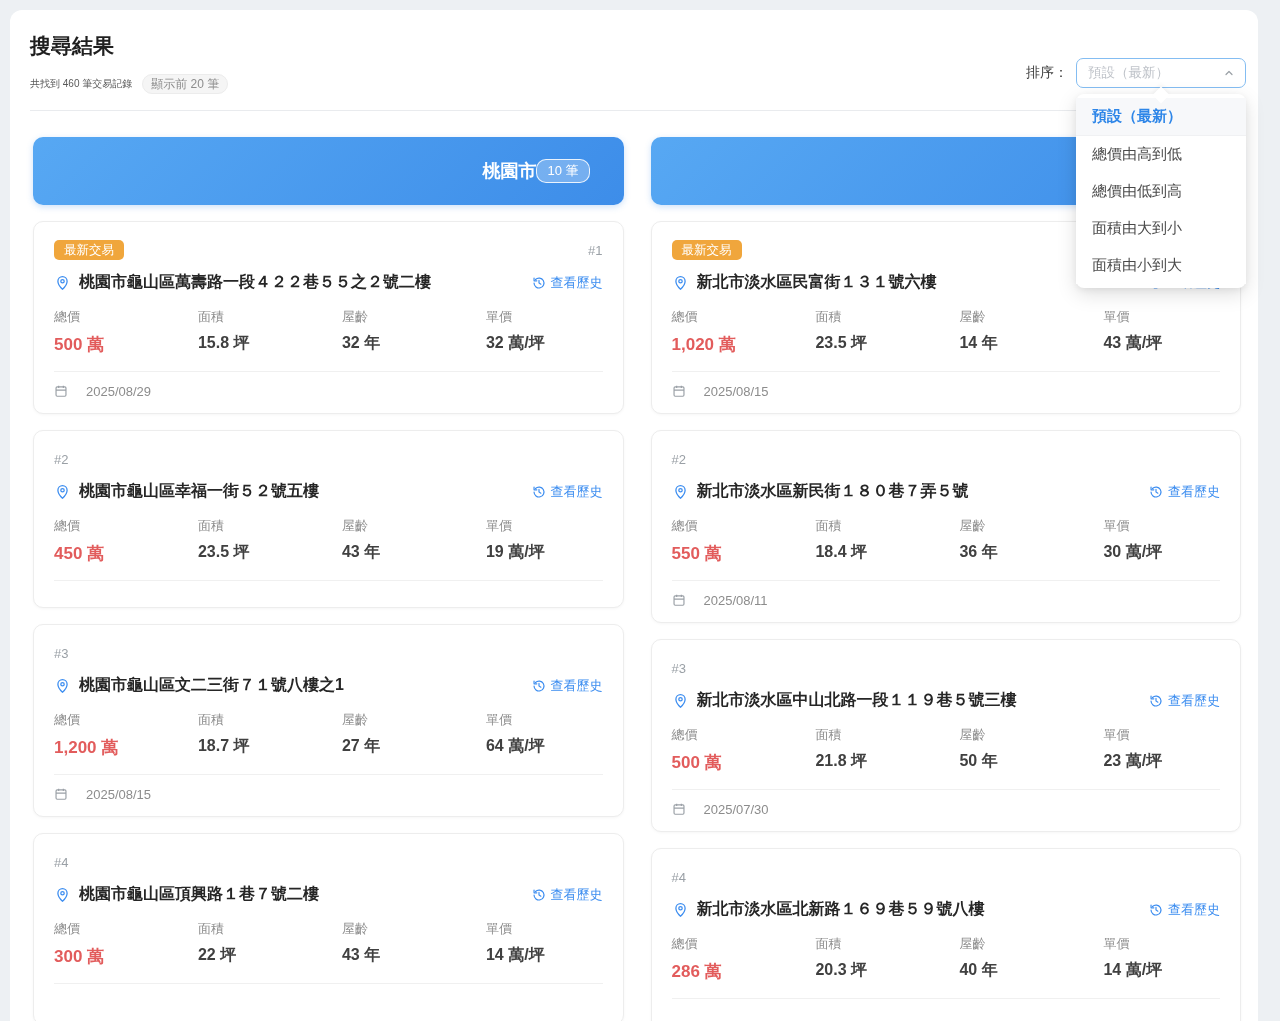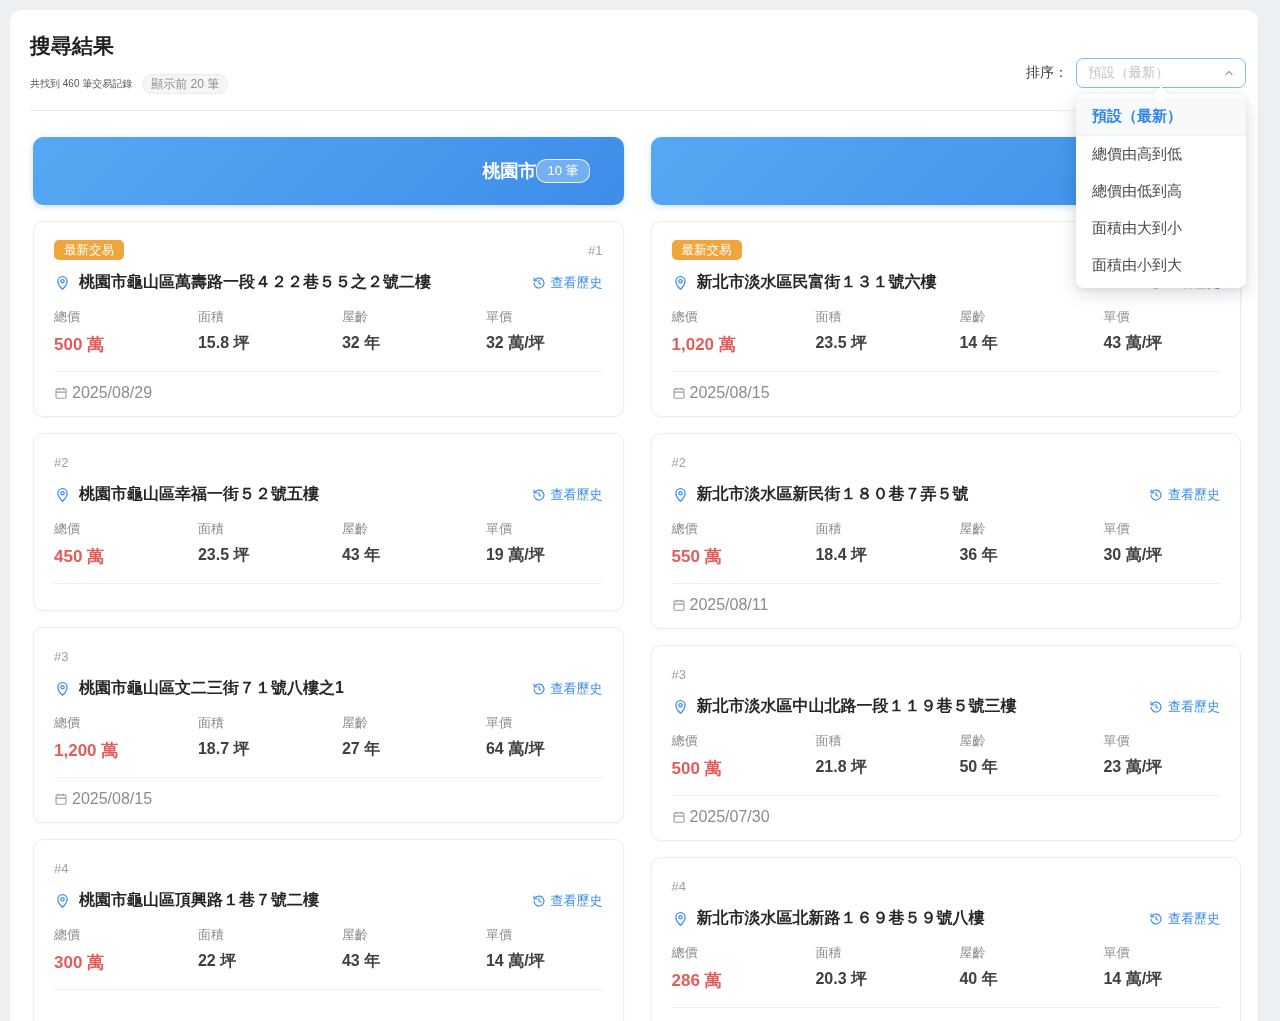--- a/index.html
+++ b/index.html
@@ -77,21 +77,21 @@
   .address { font-size:16px; font-weight:bold; color:#262626; flex:1; min-width:0; white-space:nowrap; overflow:hidden; }
   .history-link {
     display:flex; align-items:center; gap:5px; color:#3c8df0; font-size:13px;
     cursor:pointer; flex:none; margin-left:10px;
   }
   .stats { display:grid; grid-template-columns:1.05fr 1.05fr 1.05fr 0.85fr; }
   .stat-label { font-size:13px; color:#8c8c8c; margin-bottom:7px; }
   .stat-value { font-size:16px; color:#404040; font-weight:bold; }
   .stat-value.price { color:#e25c5c; font-size:17px; }
   .card-divider { border:none; border-top:1px solid #f0f0f0; margin:15px 0 12px; }
-  .card-footer { display:flex; align-items:center; gap:4px; color:#8c8c8c; font-size:16px; }
+  .card-footer { display:flex; align-items:flex-start; gap:18px; color:#8c8c8c; font-size:13px; }
   .cal { display:flex; color:#9aa0a6; }
   svg { display:block; }
 </style>
 </head>
 <body>
 
 <div class="panel">
   <div class="page-header">
     <div class="page-title">搜尋結果</div>
     <div class="subtitle-row">

